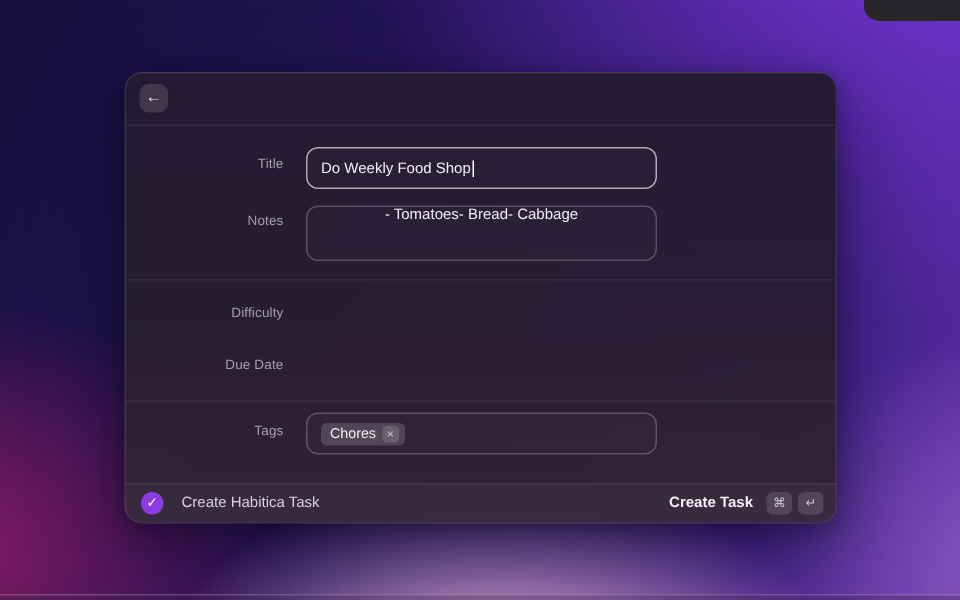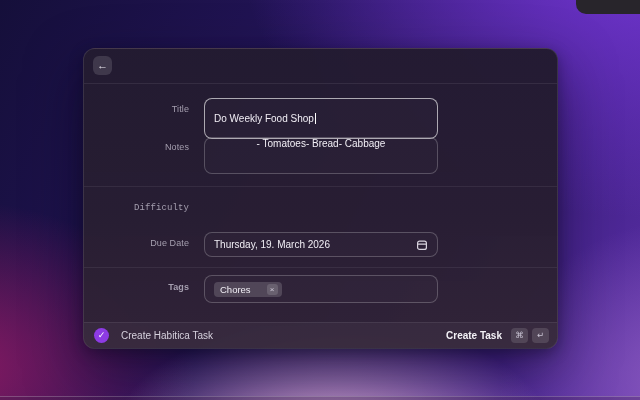--- a/index.html
+++ b/index.html
@@ -58,41 +58,41 @@
   }
   .field {
     position: absolute; left: 120px; width: 234px;
     border: 1px solid rgba(255,255,255,0.22); border-radius: 8px;
     color: #f1eef5; font-size: 10px;
     display: flex; align-items: center; padding: 0 9px;
     background: rgba(255,255,255,0.015);
   }
 
   .row-title .label { top: 55px; }
-  .field-title { top: 49px; height: 41px; border-color: rgba(255,255,255,0.62); }
+  .field-title { top: 49px; height: 28px; border-color: rgba(255,255,255,0.62); }
   .caret { display: inline-block; width: 1px; height: 11px; background: #ffffff; margin-left: 1px; vertical-align: -2px; }
 
   .row-notes .label { top: 93px; }
   .field-notes { top: 88px; height: 37px; align-items: flex-start; flex-direction: row; justify-content: center; line-height: 11.5px; }
 
   .divider { position: absolute; left: 0; width: 100%; height: 1px; background: rgba(255,255,255,0.07); }
   .div-1 { top: 137px; }
   .div-2 { top: 218px; }
 
-  .row-difficulty .label { top: 154px; font-family: Liberation Mono, monospace; }
+  .row-difficulty .label { top: 154px; }
   .field-difficulty { top: 148px; height: 25px; justify-content: space-between; }
 
   .row-duedate .label { top: 189px; }
   .field-duedate { top: 183px; height: 25px; justify-content: space-between; }
 
-  .row-tags .label { top: 233px; font-weight: bold; }
+  .row-tags .label { top: 233px; }
   .field-tags { top: 226px; height: 28px; }
 
   .chip {
-    display: inline-flex; align-items: center; gap: 16px;
+    display: inline-flex; align-items: center; gap: 4px;
     background: rgba(255,255,255,0.16); border-radius: 4px;
     padding: 2px 4px 2px 6px; font-size: 9.5px; color: #f1eef5;
   }
   .chip-x {
     width: 11px; height: 11px; border-radius: 3px;
     background: rgba(255,255,255,0.14); color: #cfc9d8;
     font-size: 8px; line-height: 11px; text-align: center;
   }
 
   .icon-svg { display: block; }
@@ -153,29 +153,20 @@
 
     <div class="divider div-1"></div>
 
     <div class="row row-difficulty">
       <div class="label">Difficulty</div>
     </div>
 
     <div class="row row-duedate">
       <div class="label">Due Date</div>
     </div>
-    <div class="field field-duedate">
-      <span>Thursday, 19. March 2026</span>
-      <span>
-        <svg class="icon-svg" width="12" height="12" viewBox="0 0 12 12">
-          <rect x="1.6" y="2.2" width="8.8" height="8.2" rx="2" fill="none" stroke="#d8d3de" stroke-width="1.2"></rect>
-          <line x1="1.6" y1="5.2" x2="10.4" y2="5.2" stroke="#d8d3de" stroke-width="1.2"></line>
-        </svg>
-      </span>
-    </div>
 
     <div class="divider div-2"></div>
 
     <div class="row row-tags">
       <div class="label">Tags</div>
     </div>
     <div class="field field-tags">
       <span class="chip">
         <span>Chores</span>
         <span class="chip-x">×</span>

